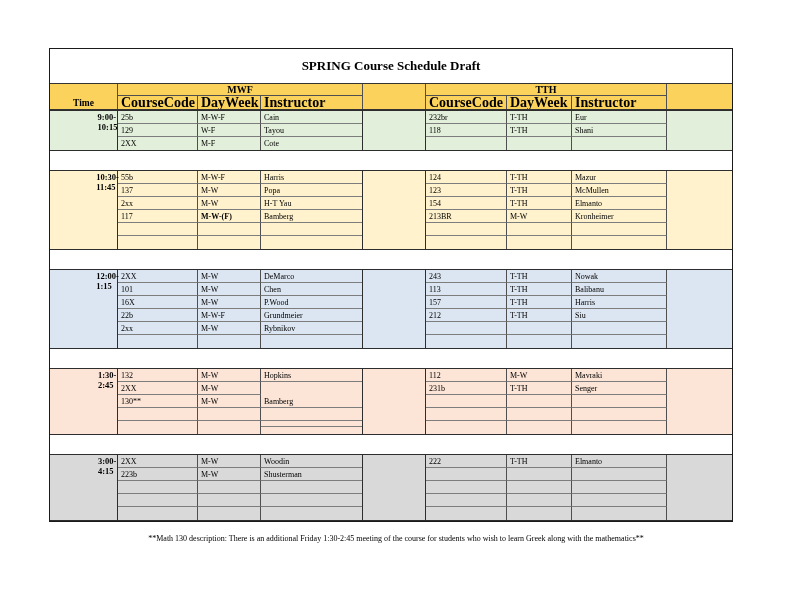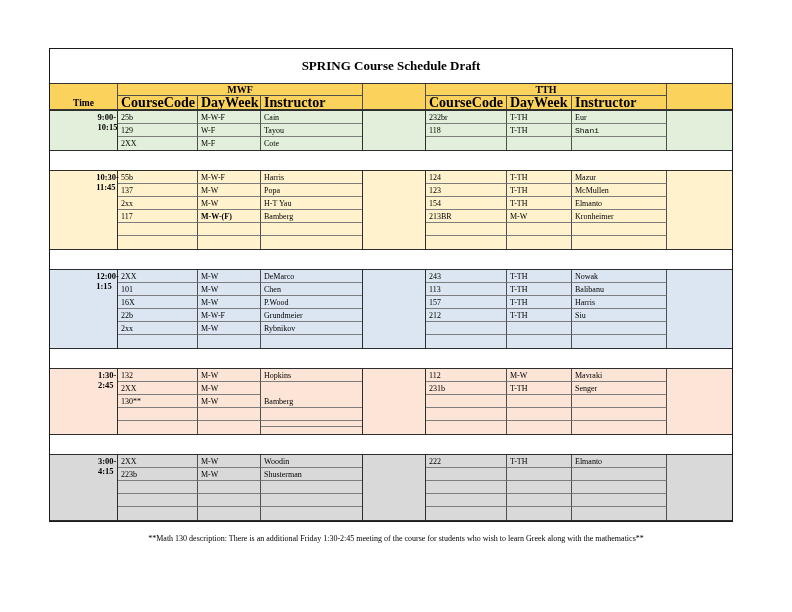--- a/index.html
+++ b/index.html
@@ -85,21 +85,21 @@
           <div class="cell" style="grid-area: 1 / 3;">M-W-F</div>
           <div class="cell" style="grid-area: 1 / 4;">Cain</div>
           <div class="cell" style="grid-area: 1 / 6;">232br</div>
           <div class="cell" style="grid-area: 1 / 7;">T-TH</div>
           <div class="cell" style="grid-area: 1 / 8;">Eur</div>
           <div class="cell" style="grid-area: 2 / 2;">129</div>
           <div class="cell" style="grid-area: 2 / 3;">W-F</div>
           <div class="cell" style="grid-area: 2 / 4;">Tayou</div>
           <div class="cell" style="grid-area: 2 / 6;">118</div>
           <div class="cell" style="grid-area: 2 / 7;">T-TH</div>
-          <div class="cell" style="grid-area: 2 / 8; font-family: Liberation Mono, monospace;">Shani</div>
+          <div class="cell" style="grid-area: 2 / 8;">Shani</div>
           <div class="cell lr" style="grid-area: 3 / 2;">2XX</div>
           <div class="cell lr" style="grid-area: 3 / 3;">M-F</div>
           <div class="cell lr" style="grid-area: 3 / 4;">Cote</div>
           <div class="cell lr" style="grid-area: 3 / 6;"></div>
           <div class="cell lr" style="grid-area: 3 / 7;"></div>
           <div class="cell lr" style="grid-area: 3 / 8;"></div>
           <div class="scell" style="grid-area: 1 / 5 / span 3;"></div>
           <div class="ecell" style="grid-area: 1 / 9 / span 3;"></div>
         </div>
         <div class="gap"></div>

